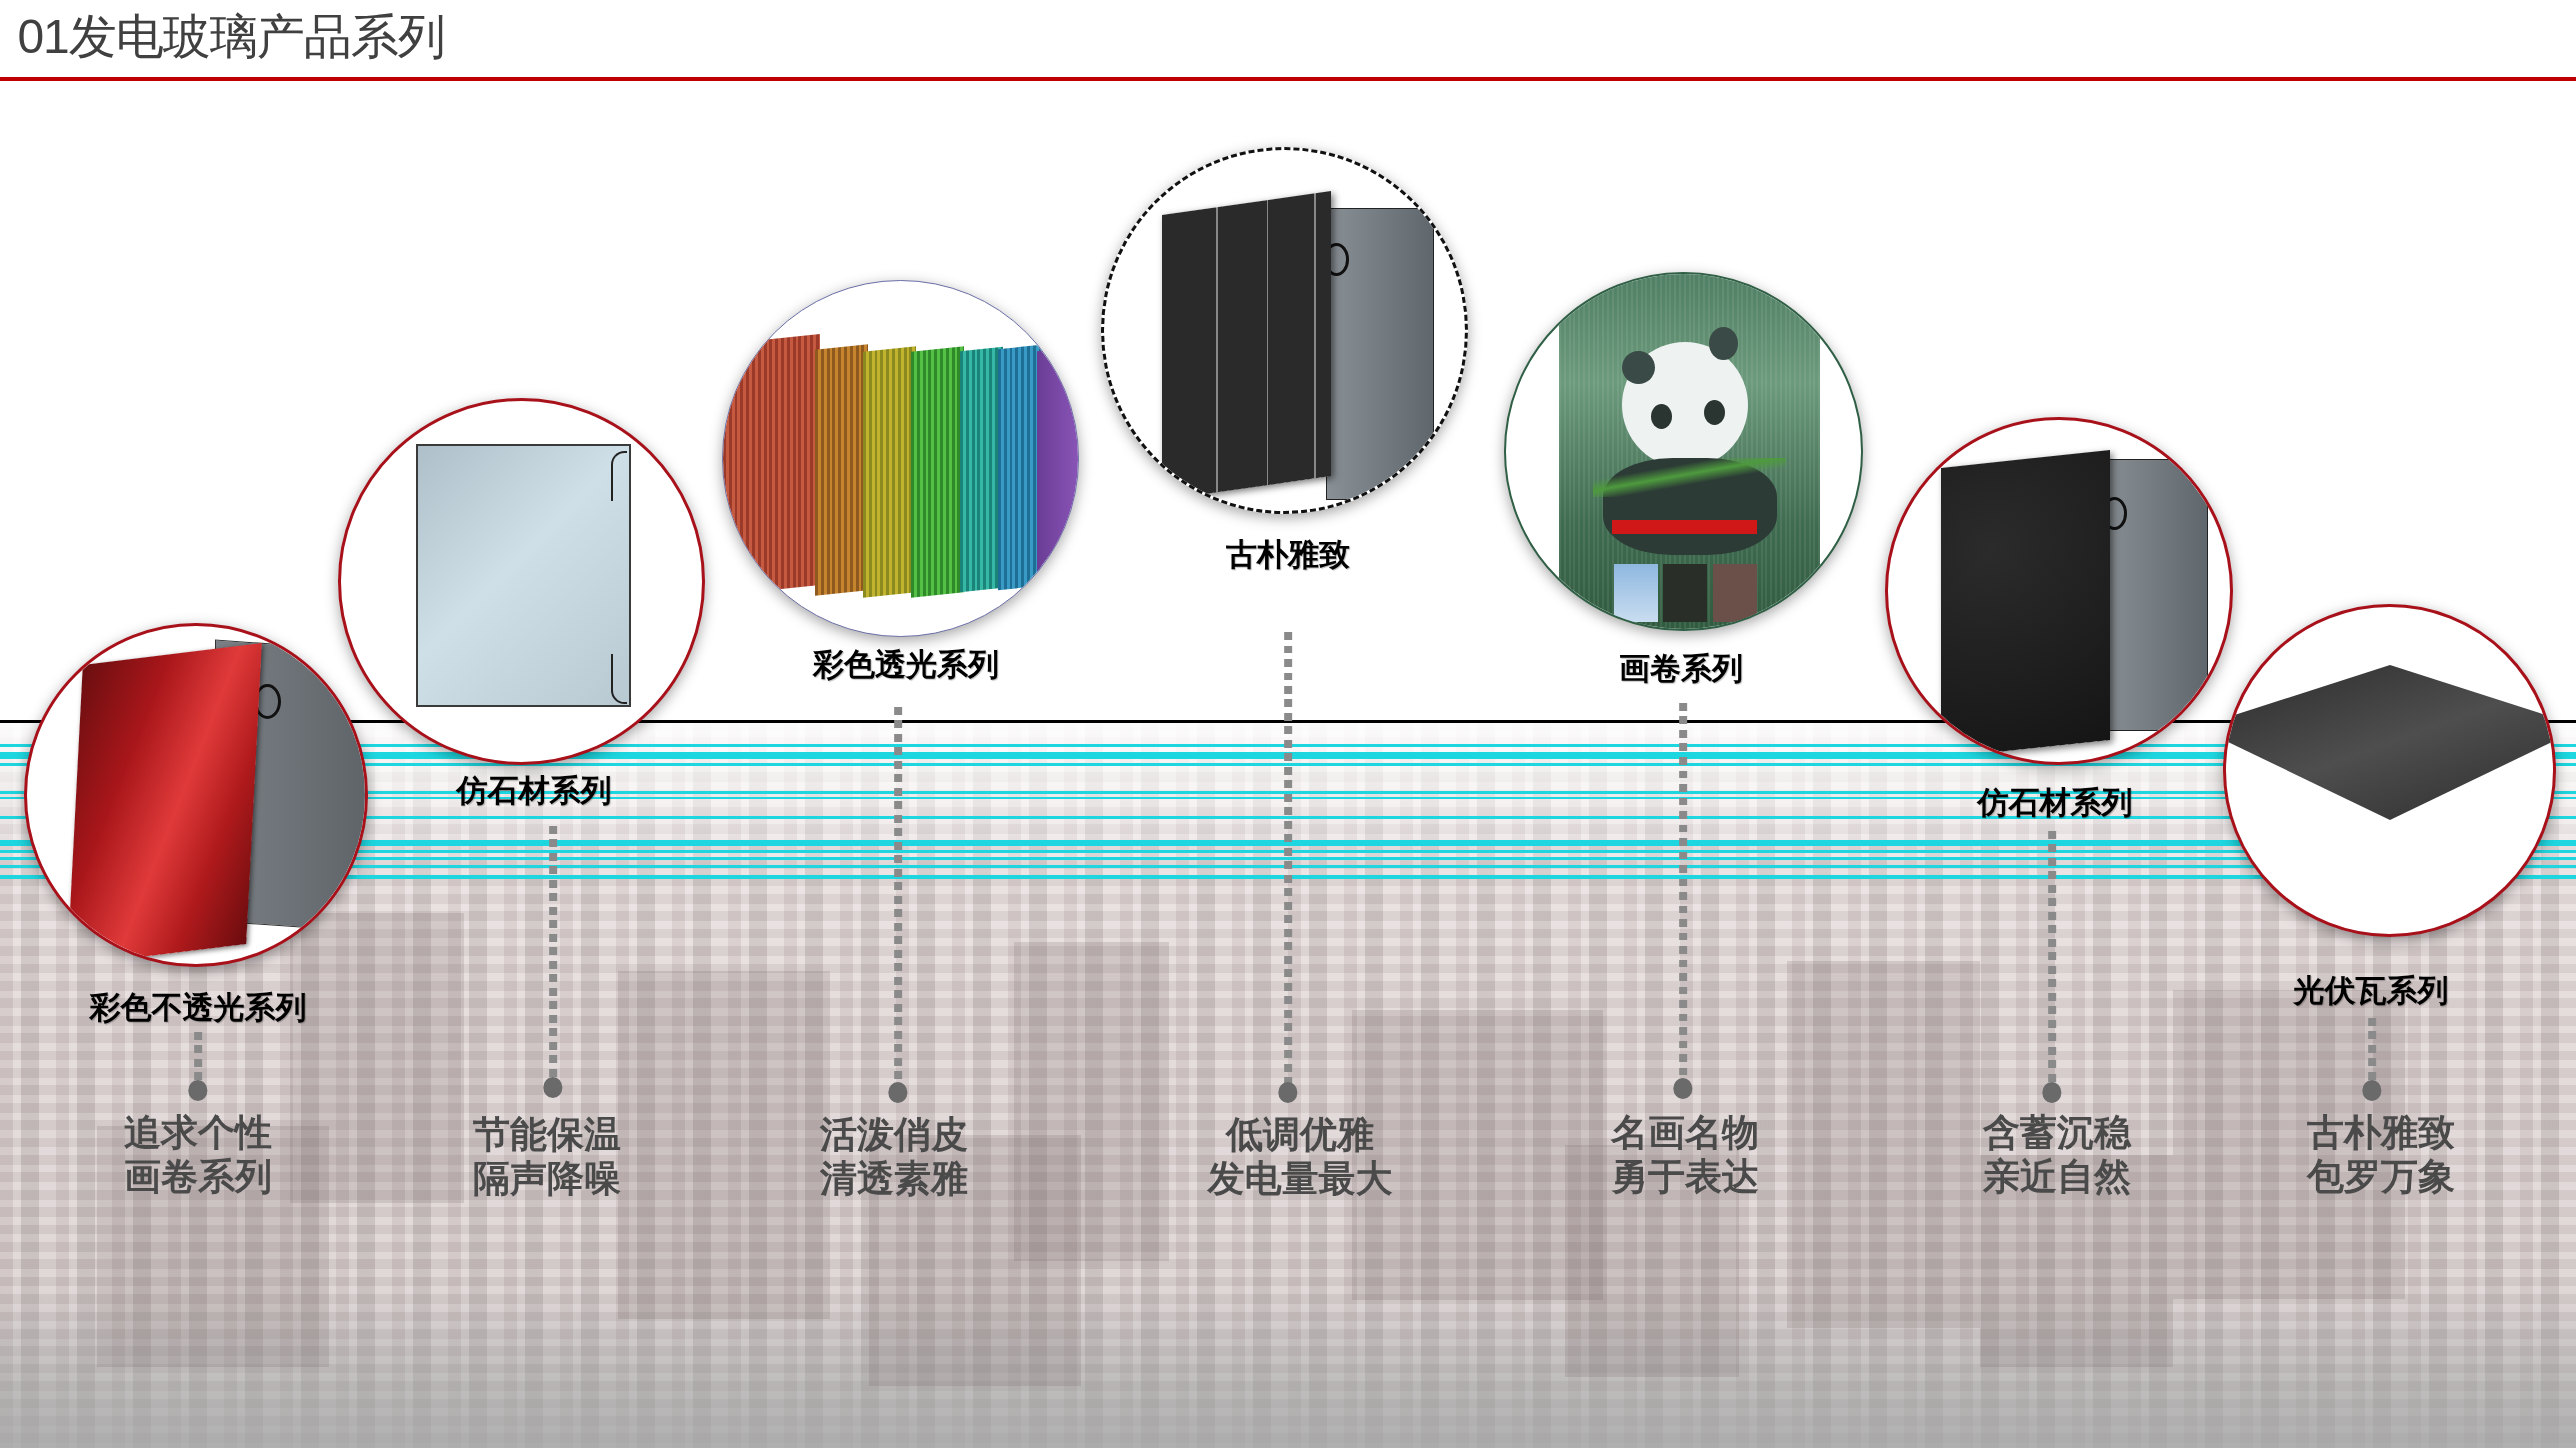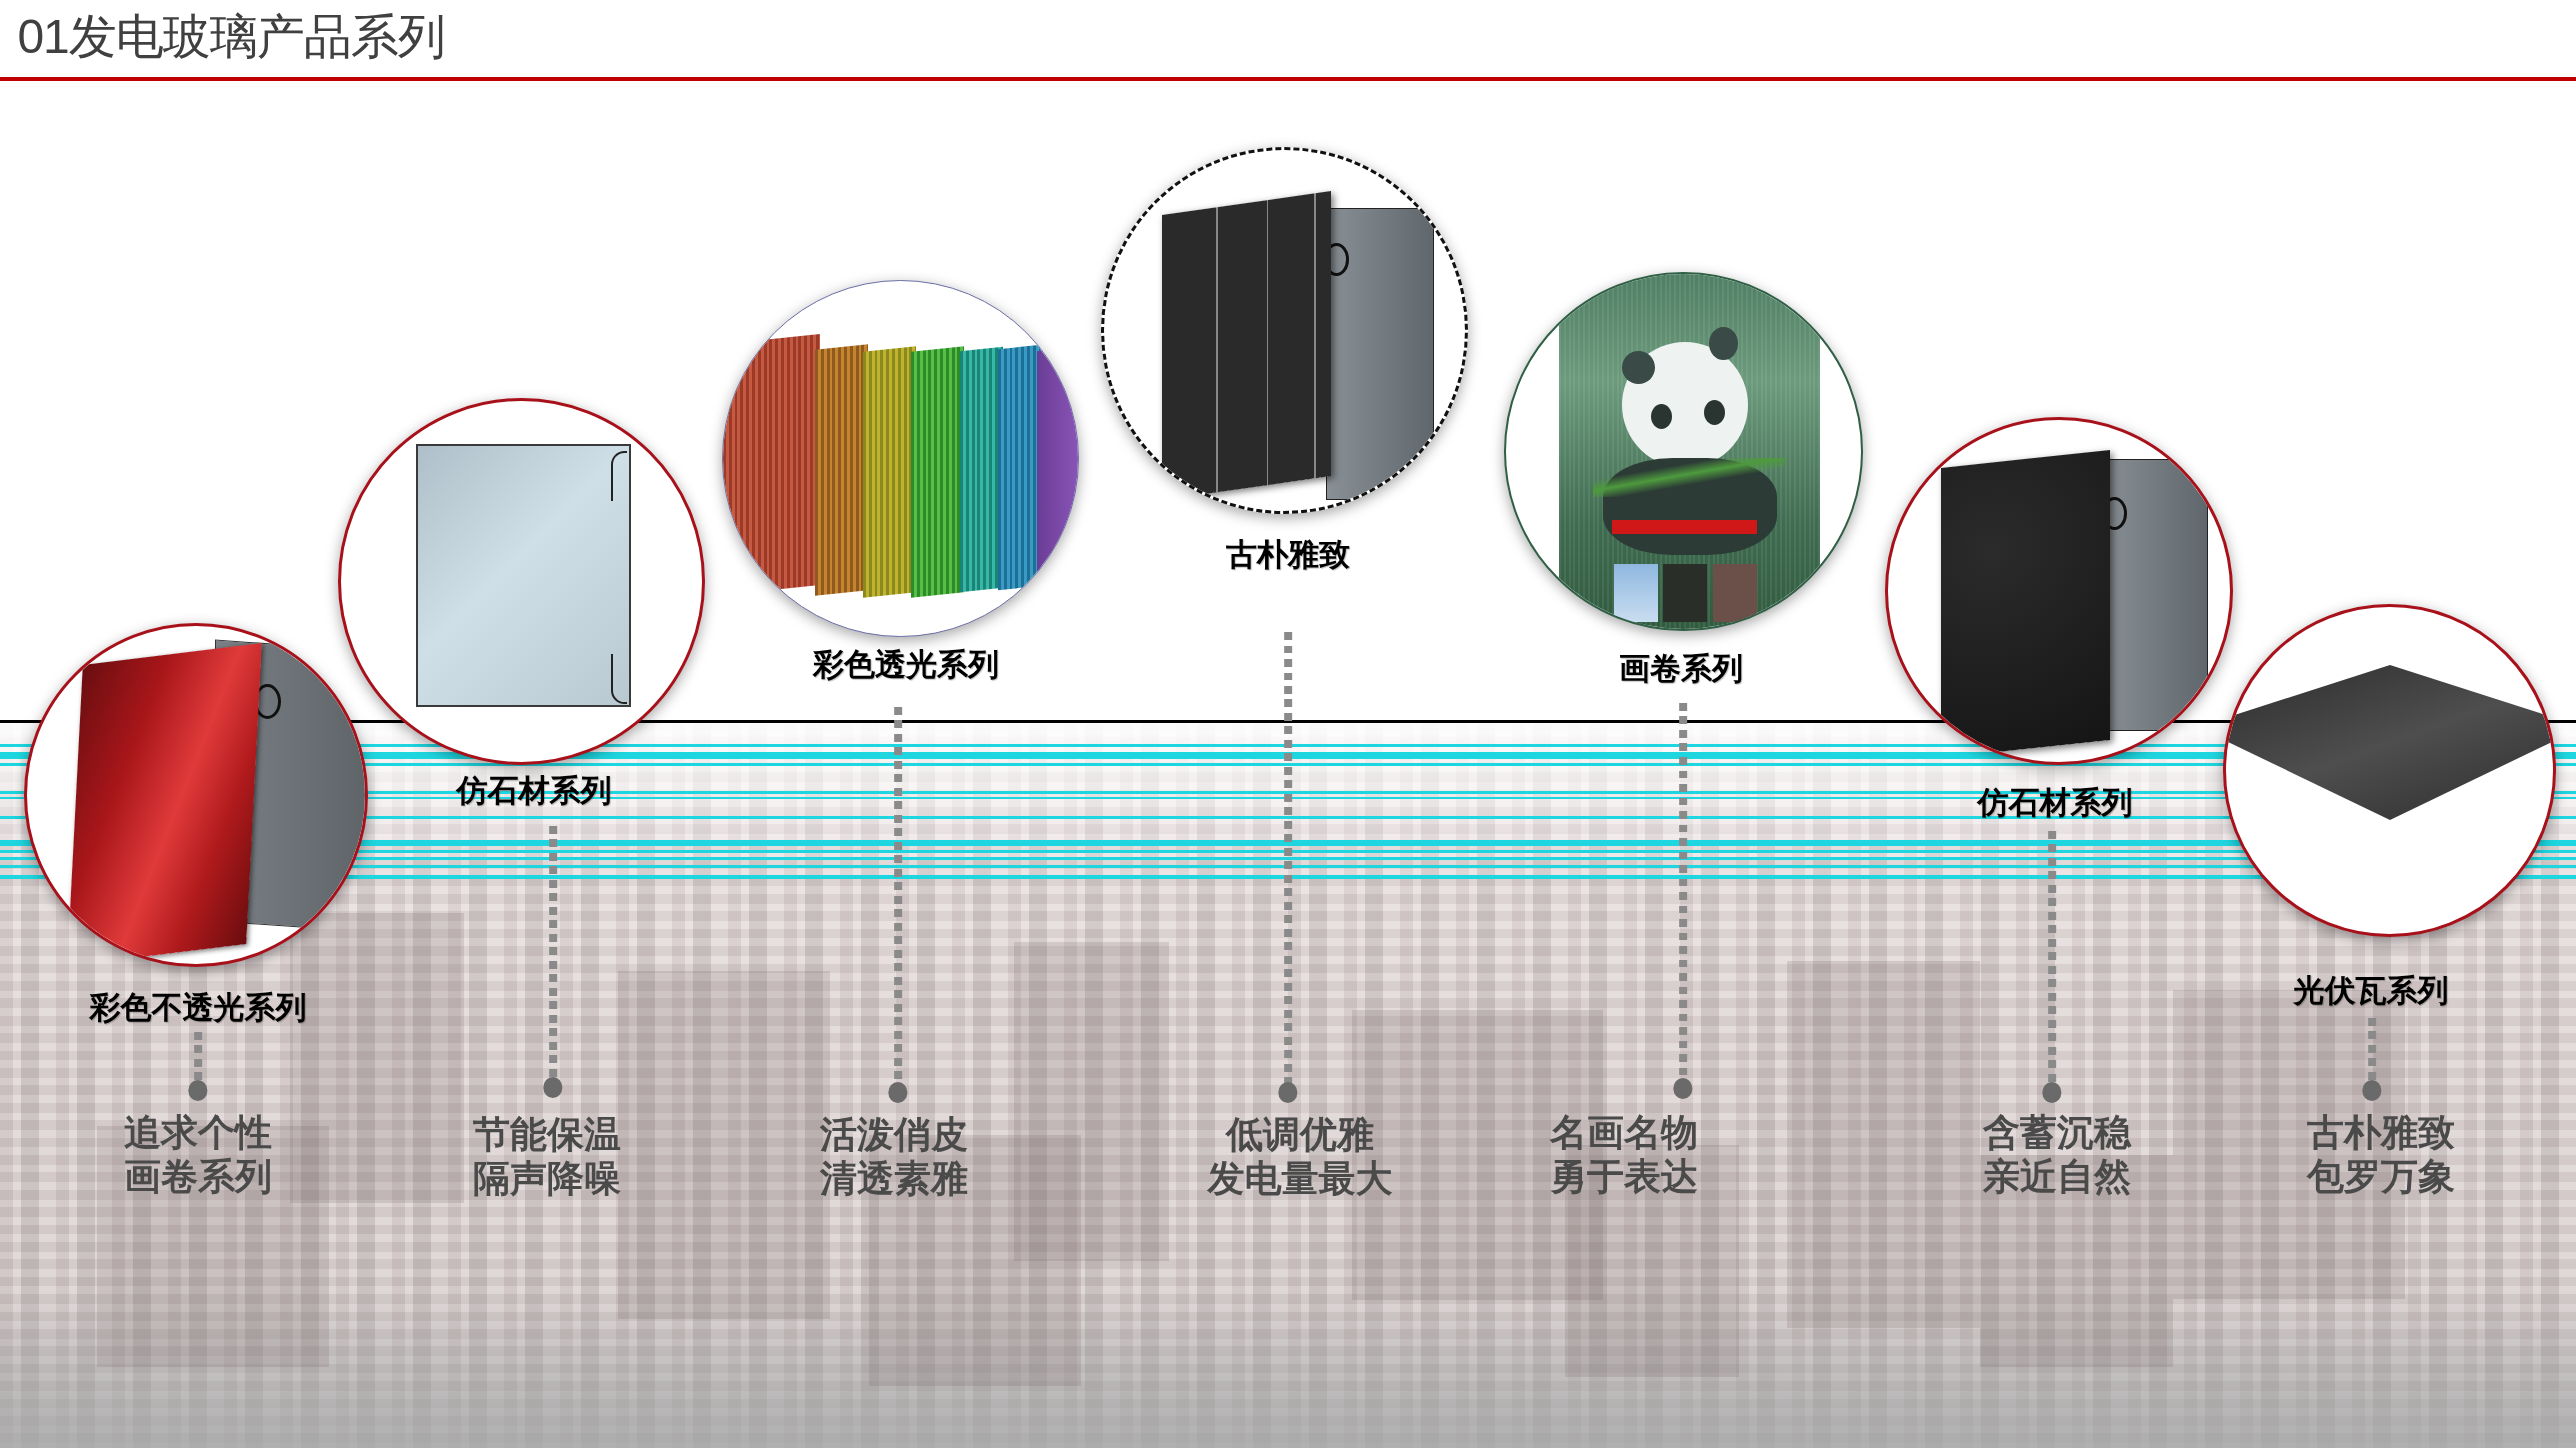--- a/index.html
+++ b/index.html
@@ -145,21 +145,21 @@
   <div>隔声降噪</div>
 </div>
 <div class="desc" style="left:894px;top:1113px;">
   <div>活泼俏皮</div>
   <div>清透素雅</div>
 </div>
 <div class="desc" style="left:1288px;top:1113px;margin-left:12px;">
   <div>低调优雅</div>
   <div>发电量最大</div>
 </div>
-<div class="desc" style="left:1624px;top:1111px;">
+<div class="desc" style="left:1685px;top:1111px;">
   <div>名画名物</div>
   <div>勇于表达</div>
 </div>
 <div class="desc" style="left:2057px;top:1111px;">
   <div>含蓄沉稳</div>
   <div>亲近自然</div>
 </div>
 <div class="desc" style="left:2381px;top:1111px;">
   <div>古朴雅致</div>
   <div>包罗万象</div>

